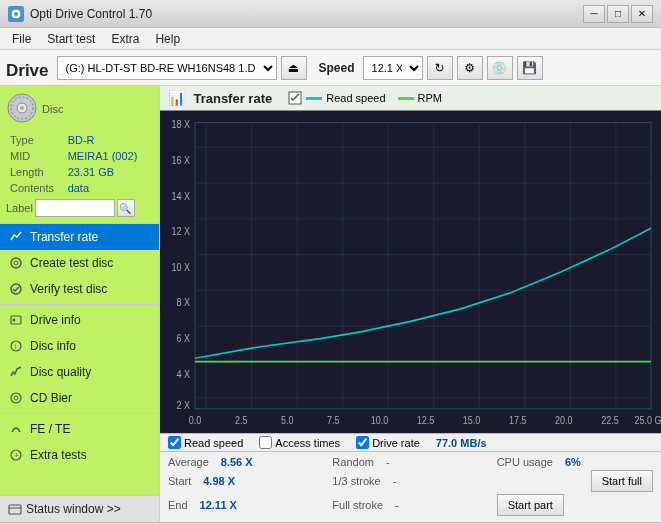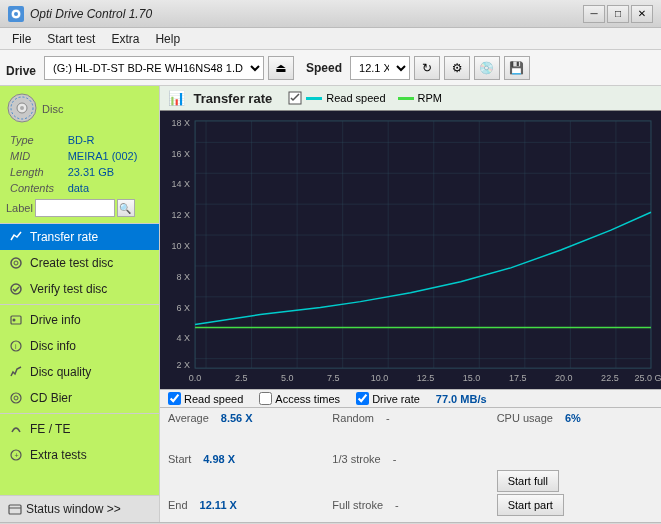--- a/index.html
+++ b/index.html
@@ -10,21 +10,21 @@
       background: linear-gradient(to bottom, #e8e8e8, #d0d0d0);
       height: 28px;
       display: flex;
       align-items: center;
       justify-content: space-between;
       padding: 0 8px;
       border-bottom: 1px solid #bbb;
     }
     .title-bar-left { display: flex; align-items: center; gap: 6px; }
     .title-bar-icon { width: 16px; height: 16px; background: #4a90d9; border-radius: 2px; display: flex; align-items: center; justify-content: center; }
-    .title-bar-text { font-size: 12px; color: #222; font-style: italic; }
+    .title-bar-text { font-size: 12px; color: #222; }
     .title-bar-controls { display: flex; gap: 2px; }
     .title-btn { width: 22px; height: 18px; background: linear-gradient(to bottom, #f0f0f0, #d8d8d8); border: 1px solid #aaa; cursor: pointer; display: flex; align-items: center; justify-content: center; font-size: 10px; }
 
     
     .menu-bar {
       background: #f0f0f0;
       height: 22px;
       display: flex;
       align-items: center;
       padding: 0 4px;
@@ -35,21 +35,21 @@
     
     .toolbar {
       background: #f5f5f5;
       height: 36px;
       display: flex;
       align-items: center;
       padding: 0 6px;
       border-bottom: 1px solid #ccc;
       gap: 4px;
     }
-    .toolbar-label { font-size: 12px; font-weight: bold; color: #222; margin-right: 4px; margin-top: 7px; }
+    .toolbar-label { font-size: 17px; font-weight: bold; color: #222; margin-right: 4px; margin-top: 7px; }
     .drive-select {
       background: white;
       border: 1px solid #aaa;
       height: 24px;
       font-size: 11px;
       padding: 0 4px;
       width: 220px;
     }
     .toolbar-btn { width: 26px; height: 24px; background: linear-gradient(to bottom, #f8f8f8, #e0e0e0); border: 1px solid #aaa; cursor: pointer; display: flex; align-items: center; justify-content: center; font-size: 12px; }
     .speed-label { font-size: 12px; font-weight: bold; color: #222; margin-left: 8px; margin-right: 4px; }
@@ -59,21 +59,21 @@
     .main-layout { display: flex; height: 436px; }
 
     
     .left-panel { width: 160px; min-width: 160px; background: #bef264; border-right: 1px solid #ccc; display: flex; flex-direction: column; justify-content: center; }
     
     
     .disc-section { padding: 6px; border-bottom: 1px solid #ccc; }
     .disc-header { display: flex; align-items: center; gap: 4px; margin-bottom: 4px; }
     .disc-info-table { width: 100%; font-size: 11px; }
     .disc-info-table td { padding: 1px 2px; }
-    .disc-info-table td:first-child { color: #555; font-style: italic; }
+    .disc-info-table td:first-child { color: #555; }
     .disc-info-table td:last-child { color: #0050a0; }
     .label-row { display: flex; align-items: center; gap: 2px; margin-top: 2px; }
     .label-text { color: #555; font-size: 11px; }
     .label-input { border: 1px solid #aaa; background: white; height: 18px; width: 80px; font-size: 10px; padding: 0 2px; }
     .label-btn { width: 18px; height: 18px; background: linear-gradient(to bottom, #f8f8f8, #e0e0e0); border: 1px solid #aaa; cursor: pointer; font-size: 10px; display: flex; align-items: center; justify-content: center; }
 
     
     .nav-section { flex: 1; }
     .nav-item { display: flex; align-items: center; gap: 6px; padding: 5px 8px; cursor: pointer; font-size: 12px; color: #222; }
     .nav-item.active { background: #0078d7; color: white; }
@@ -397,21 +397,21 @@
       </div>
       <div class="stats-row">
         <div class="stat-item">
           <span class="stat-label">Start</span>
           <span class="stat-value">4.98 X</span>
         </div>
         <div class="stat-item">
           <span class="stat-label">1/3 stroke</span>
           <span class="stat-value dash">-</span>
         </div>
-        <div class="stat-item" style="margin-top:44px;">
+        <div class="stat-item" style="justify-content:flex-end;">
           <button class="start-btn">Start full</button>
         </div>
       </div>
       <div class="stats-row">
         <div class="stat-item">
           <span class="stat-label">End</span>
           <span class="stat-value">12.11 X</span>
         </div>
         <div class="stat-item">
           <span class="stat-label">Full stroke</span>

